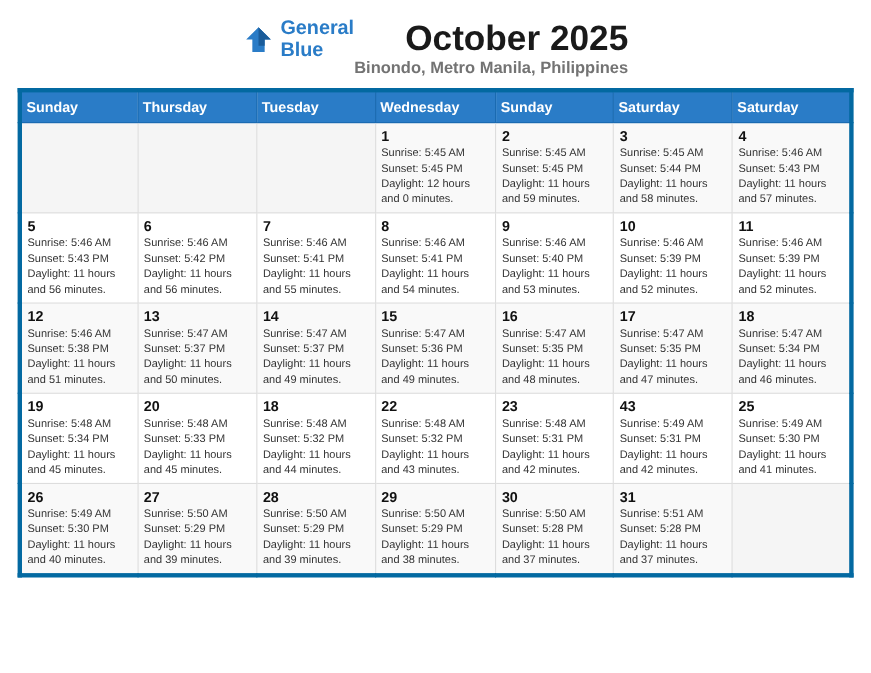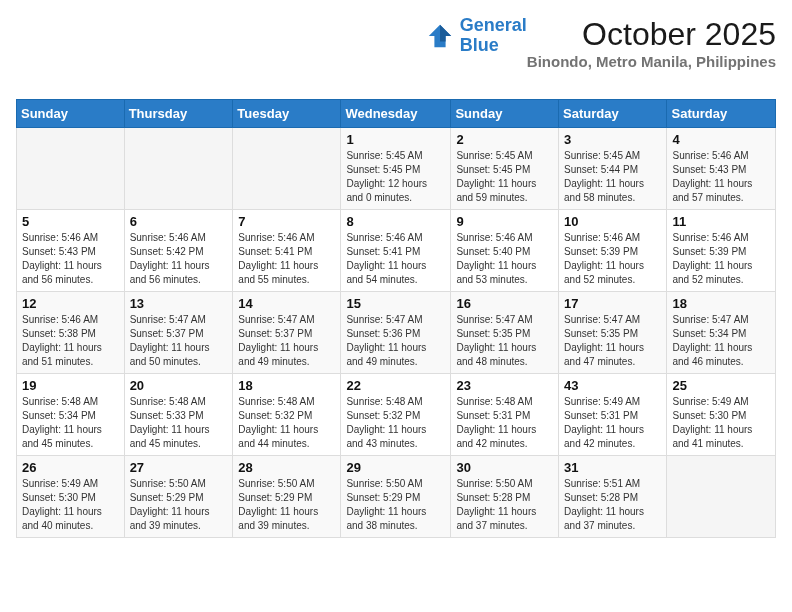--- a/index.html
+++ b/index.html
@@ -5,23 +5,23 @@
     * { box-sizing: border-box; margin: 0; padding: 0; }
     body {
       font-family: Arial, sans-serif;
       background: #fff;
       width: 792px;
       min-height: 612px;
       padding: 16px;
     }
     .header {
       display: flex;
-      justify-content: flex-end;
+      justify-content: center;
       align-items: flex-start;
-      margin-bottom: 29px;
+      margin-bottom: 10px;
     }
     .logo {
       display: flex;
       align-items: center;
       gap: 6px;
     }
     .logo-text {
       font-size: 18px;
       font-weight: bold;
       color: #1a3a5c;
@@ -32,32 +32,32 @@
     }
     .logo-icon {
       width: 28px;
       height: 28px;
     }
     .title-block {
       text-align: right;
     }
     .month-title {
       font-size: 32px;
-      font-weight: normal;
+      font-weight: bold;
       color: #1a1a1a;
     }
     .location-subtitle {
       font-size: 15px;
       color: #737373;
       font-weight: bold;
     }
     .calendar {
       width: 100%;
       border-collapse: collapse;
-      border: 1px solid #0369a1;
+      border: 4px solid #0369a1;
     }
     .calendar th {
       background: #2a7cc7;
       color: #fff;
       font-size: 13px;
       font-weight: bold;
       padding: 6px 4px;
       text-align: left;
       border: 1px solid #1a6ab0;
     }

